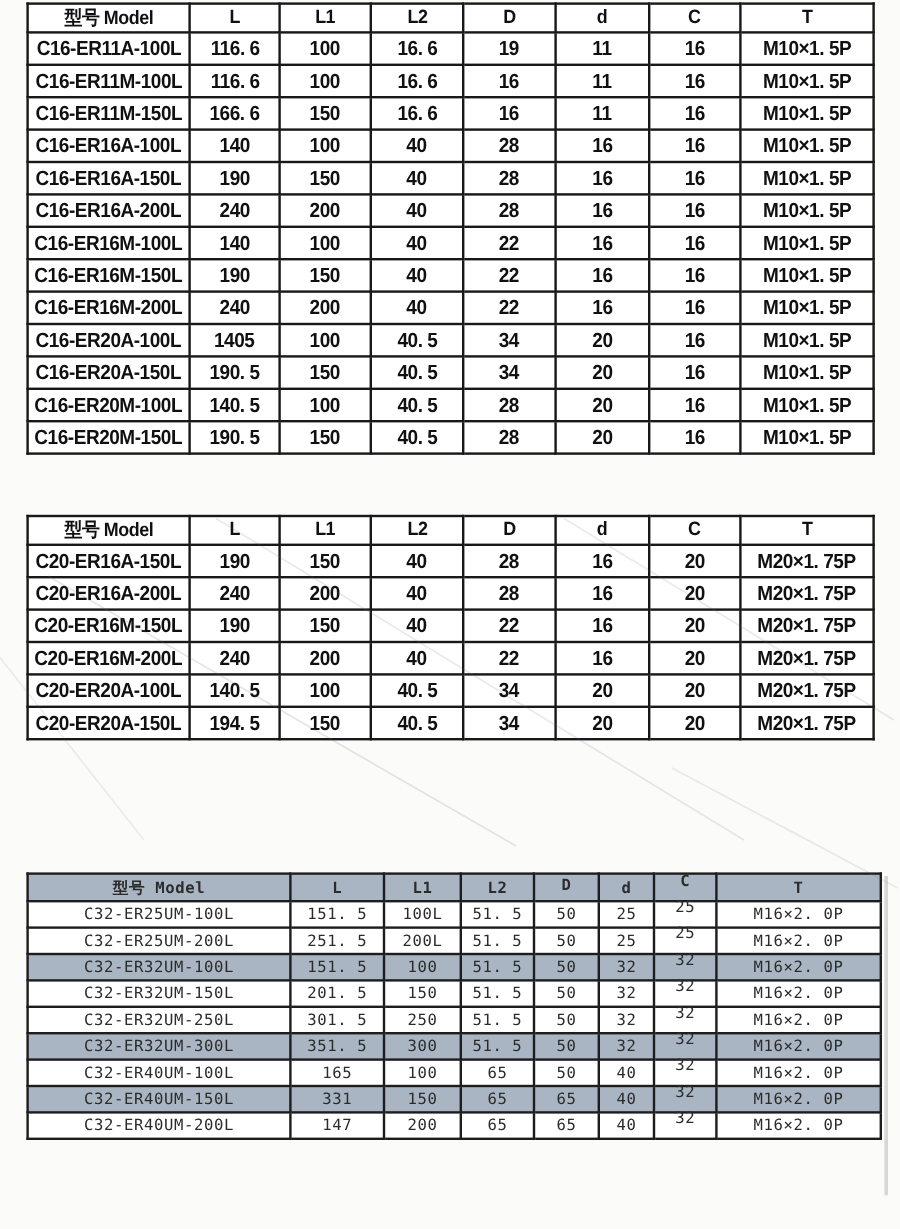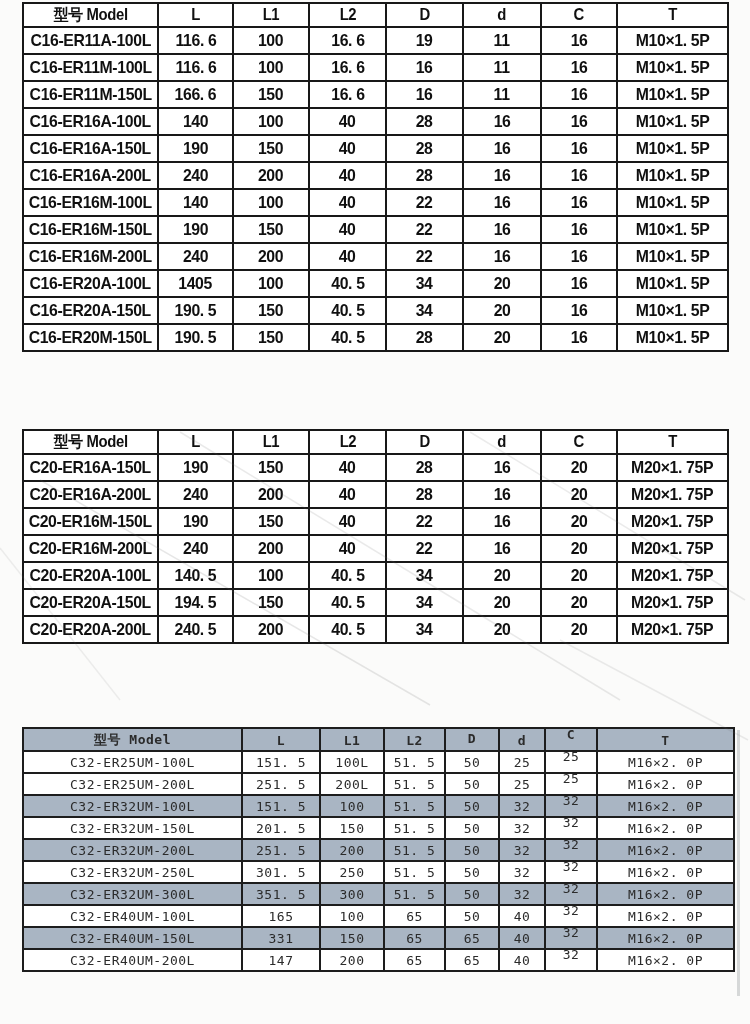--- a/index.html
+++ b/index.html
@@ -203,20 +203,30 @@
           <td><span>C16-ER20A-150L</span></td>
           <td><span>190. 5</span></td>
           <td><span>150</span></td>
           <td><span>40. 5</span></td>
           <td><span>34</span></td>
           <td><span>20</span></td>
           <td><span>16</span></td>
           <td><span>M10×1. 5P</span></td>
         </tr>
         <tr>
+          <td><span>C16-ER20M-100L</span></td>
+          <td><span>140. 5</span></td>
+          <td><span>100</span></td>
+          <td><span>40. 5</span></td>
+          <td><span>28</span></td>
+          <td><span>20</span></td>
+          <td><span>16</span></td>
+          <td><span>M10×1. 5P</span></td>
+        </tr>
+        <tr>
           <td><span>C16-ER20M-150L</span></td>
           <td><span>190. 5</span></td>
           <td><span>150</span></td>
           <td><span>40. 5</span></td>
           <td><span>28</span></td>
           <td><span>20</span></td>
           <td><span>16</span></td>
           <td><span>M10×1. 5P</span></td>
         </tr>
       </tbody>
@@ -301,30 +311,20 @@
         <tr>
           <td><span>C20-ER20A-150L</span></td>
           <td><span>194. 5</span></td>
           <td><span>150</span></td>
           <td><span>40. 5</span></td>
           <td><span>34</span></td>
           <td><span>20</span></td>
           <td><span>20</span></td>
           <td><span>M20×1. 75P</span></td>
         </tr>
-        <tr>
-          <td><span>C20-ER20A-200L</span></td>
-          <td><span>240. 5</span></td>
-          <td><span>200</span></td>
-          <td><span>40. 5</span></td>
-          <td><span>34</span></td>
-          <td><span>20</span></td>
-          <td><span>20</span></td>
-          <td><span>M20×1. 75P</span></td>
-        </tr>
       </tbody>
     </table>
 </div>
 
 <div class="tbl-wrap" id="wrap-c32">
   <table class="t3">
       <colgroup>
         <col style="width: 219px;">
         <col style="width: 78px;">
         <col style="width: 64px;">
@@ -380,30 +380,20 @@
         <tr>
           <td><span>C32-ER32UM-150L</span></td>
           <td><span>201. 5</span></td>
           <td><span>150</span></td>
           <td><span>51. 5</span></td>
           <td><span>50</span></td>
           <td><span>32</span></td>
           <td><span>32</span></td>
           <td><span>M16×2. 0P</span></td>
         </tr>
-        <tr class="stripe">
-          <td><span>C32-ER32UM-200L</span></td>
-          <td><span>251. 5</span></td>
-          <td><span>200</span></td>
-          <td><span>51. 5</span></td>
-          <td><span>50</span></td>
-          <td><span>32</span></td>
-          <td><span>32</span></td>
-          <td><span>M16×2. 0P</span></td>
-        </tr>
         <tr>
           <td><span>C32-ER32UM-250L</span></td>
           <td><span>301. 5</span></td>
           <td><span>250</span></td>
           <td><span>51. 5</span></td>
           <td><span>50</span></td>
           <td><span>32</span></td>
           <td><span>32</span></td>
           <td><span>M16×2. 0P</span></td>
         </tr>

